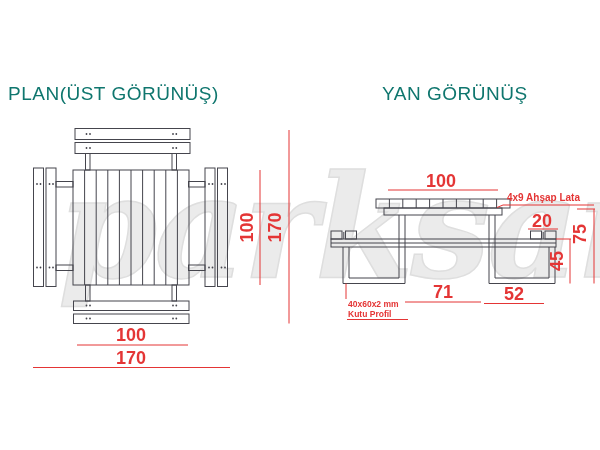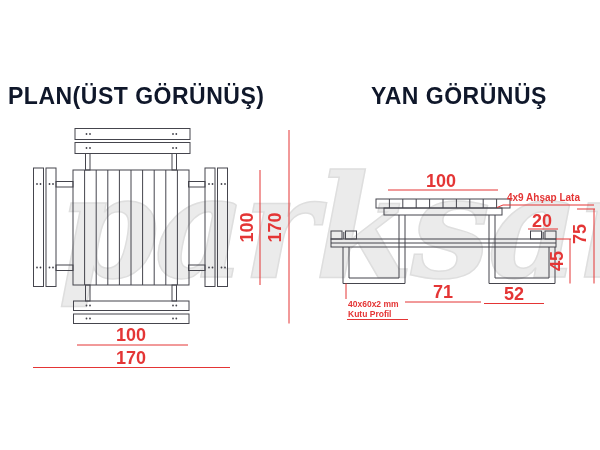--- a/index.html
+++ b/index.html
@@ -5,24 +5,24 @@
   html,body{margin:0;padding:0;}
   body{width:600px;height:450px;background:#ffffff;position:relative;overflow:hidden;
        font-family:"Liberation Sans",sans-serif;}
   .stage{position:absolute;inset:0;width:600px;height:450px;}
   .watermark{position:absolute;left:58px;top:156px;z-index:0;
              font-family:"DejaVu Serif","Liberation Serif",serif;
              font-style:italic;font-weight:700;font-size:142px;line-height:1;
              color:#ebebeb;-webkit-text-stroke:1.5px #dedede;
              letter-spacing:-3px;white-space:nowrap;user-select:none;}
   svg.drawing{position:absolute;left:0;top:0;z-index:1;}
-  .title{position:absolute;z-index:2;font-weight:700;font-size:23px;
-         letter-spacing:.5px;color:#0f172a;white-space:nowrap;}
+  .title{position:absolute;z-index:2;font-weight:400;font-size:19px;
+         letter-spacing:.5px;color:#0f766e;white-space:nowrap;}
   #plan-title{left:8px;top:83px;}
-  #side-title{left:371px;top:83px;}
+  #side-title{left:382px;top:83px;}
   .ln{fill:none;stroke:#45454d;stroke-width:1;}
   .dots{fill:none;stroke:#45454d;stroke-width:1.8;stroke-linecap:round;}
   .red{stroke:#e43535;stroke-width:1;fill:none;}
   .dim{font:700 18px "Liberation Sans",sans-serif;fill:#e43535;}
   .lbl{font:700 10px "Liberation Sans",sans-serif;fill:#e43535;}
   .lbl2{font:700 8.5px "Liberation Sans",sans-serif;fill:#e43535;}
 </style>
 </head>
 <body>
 

